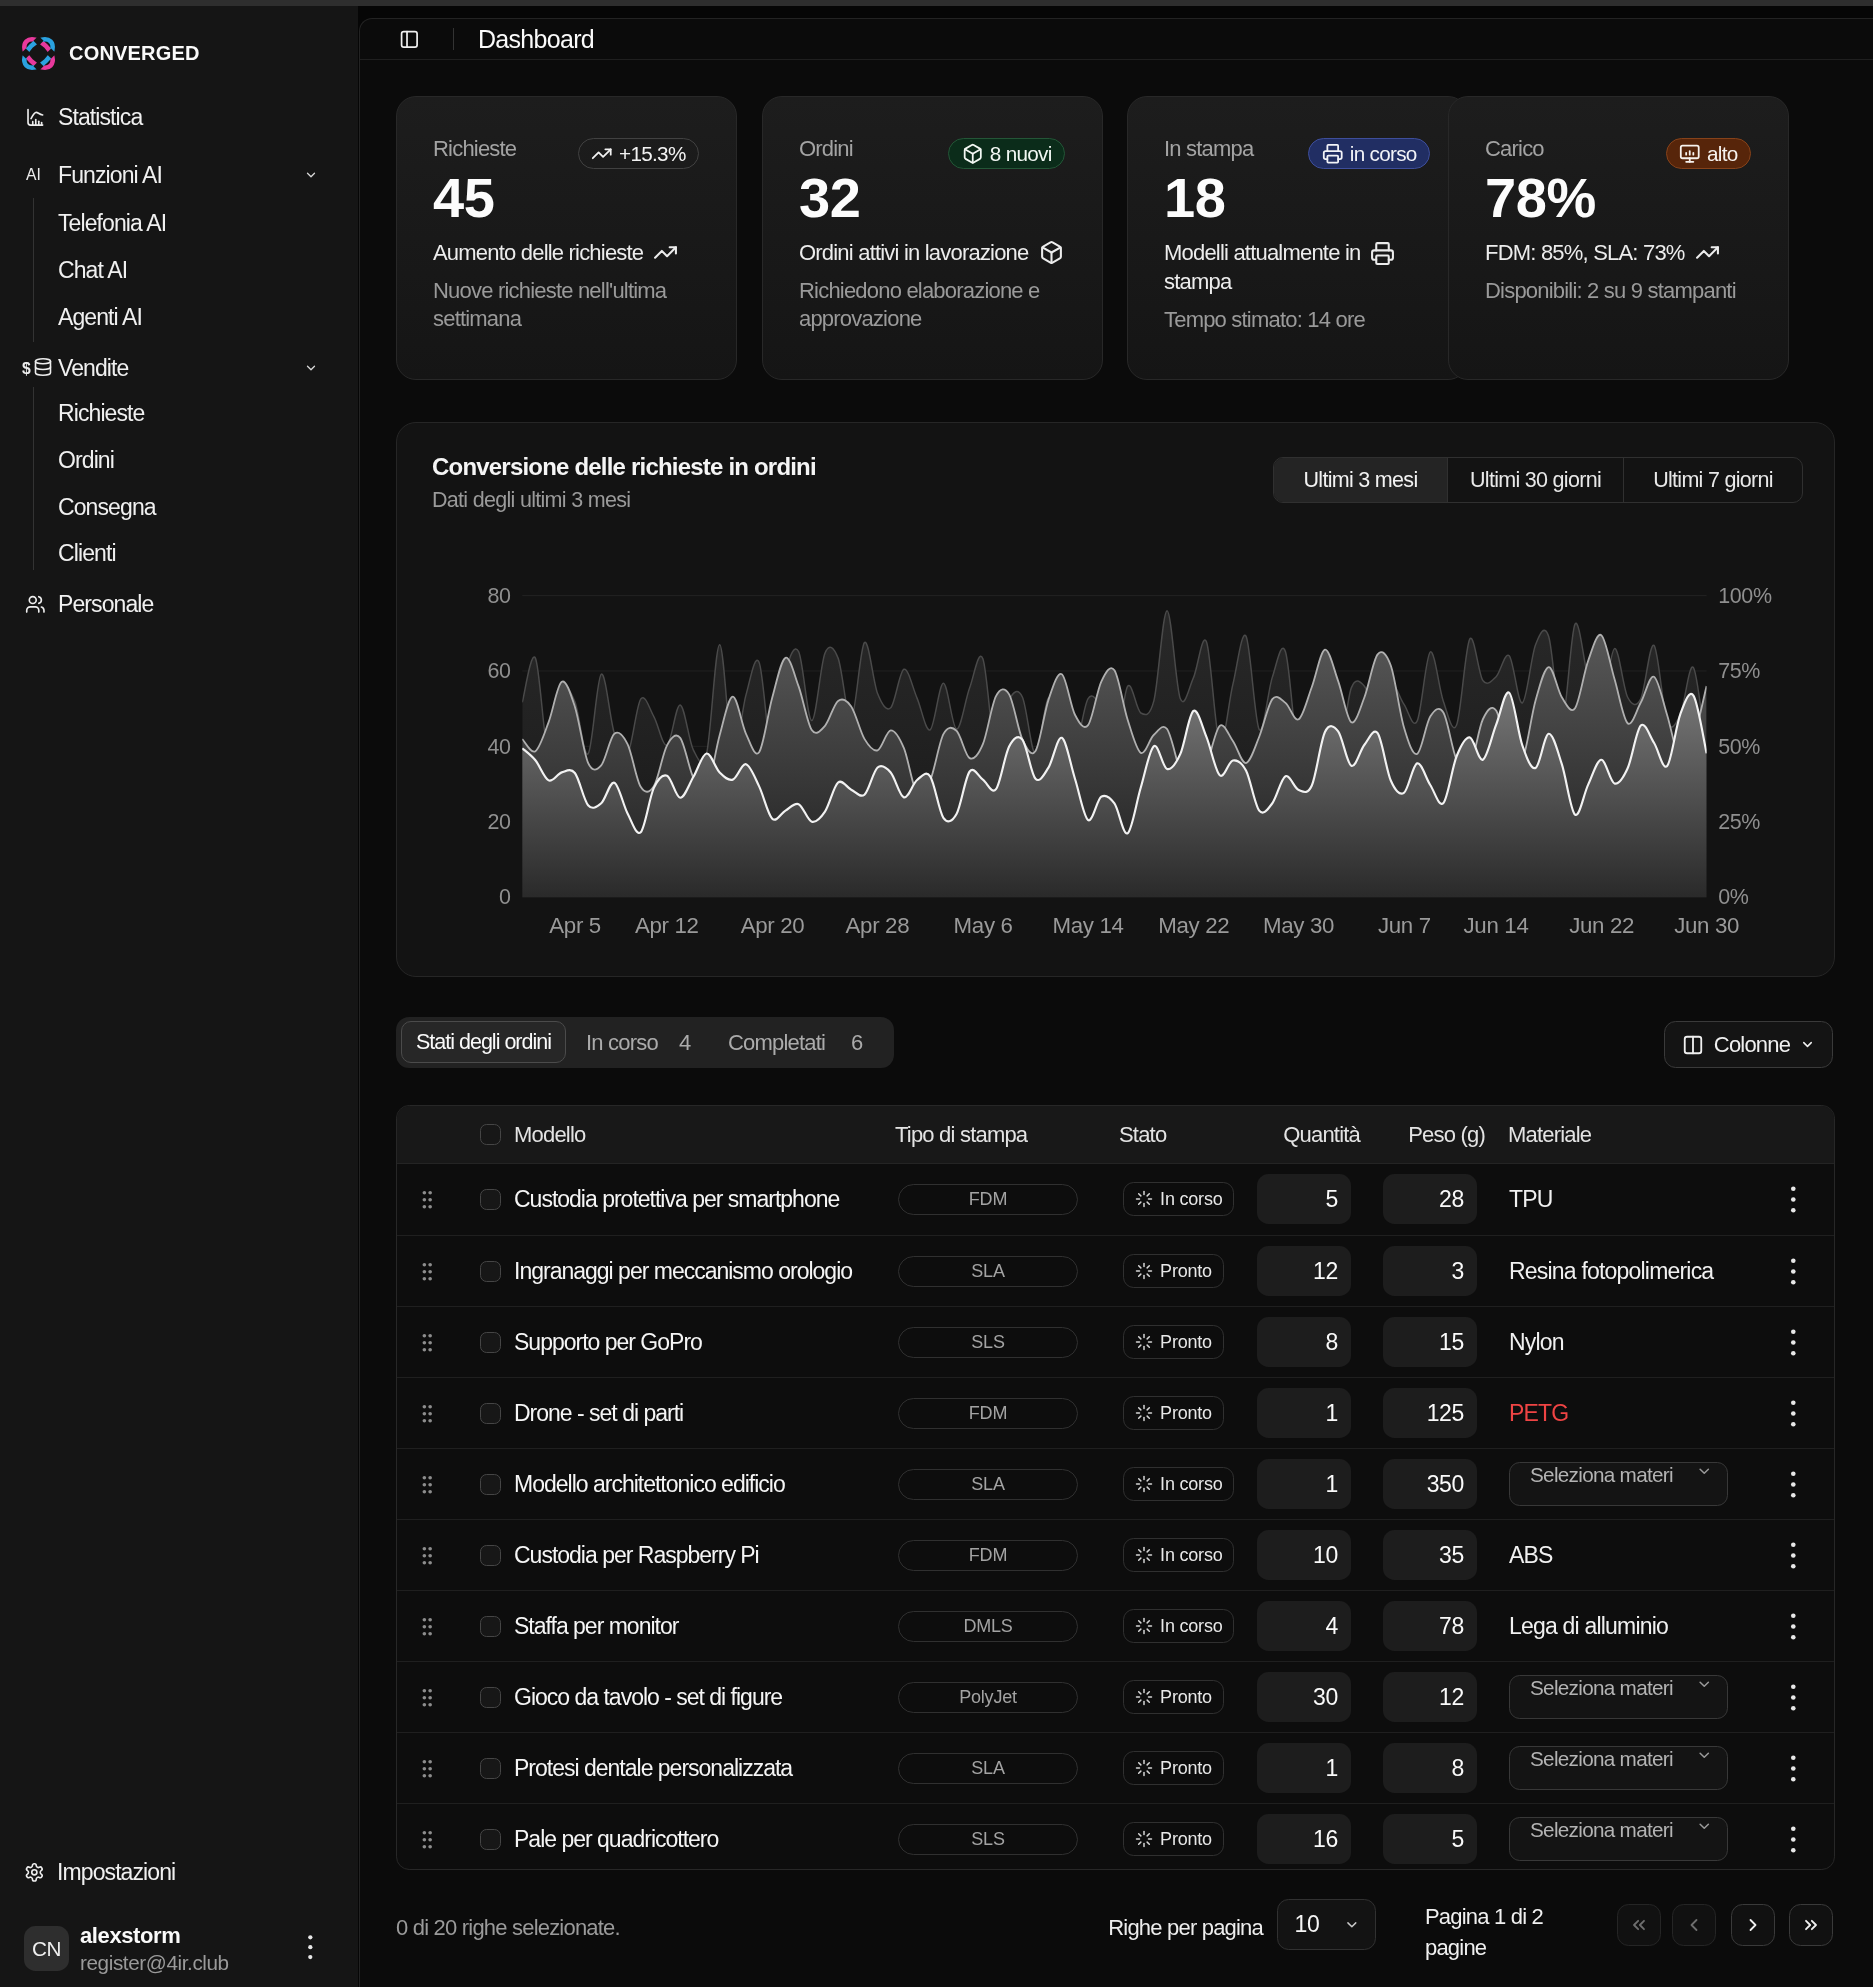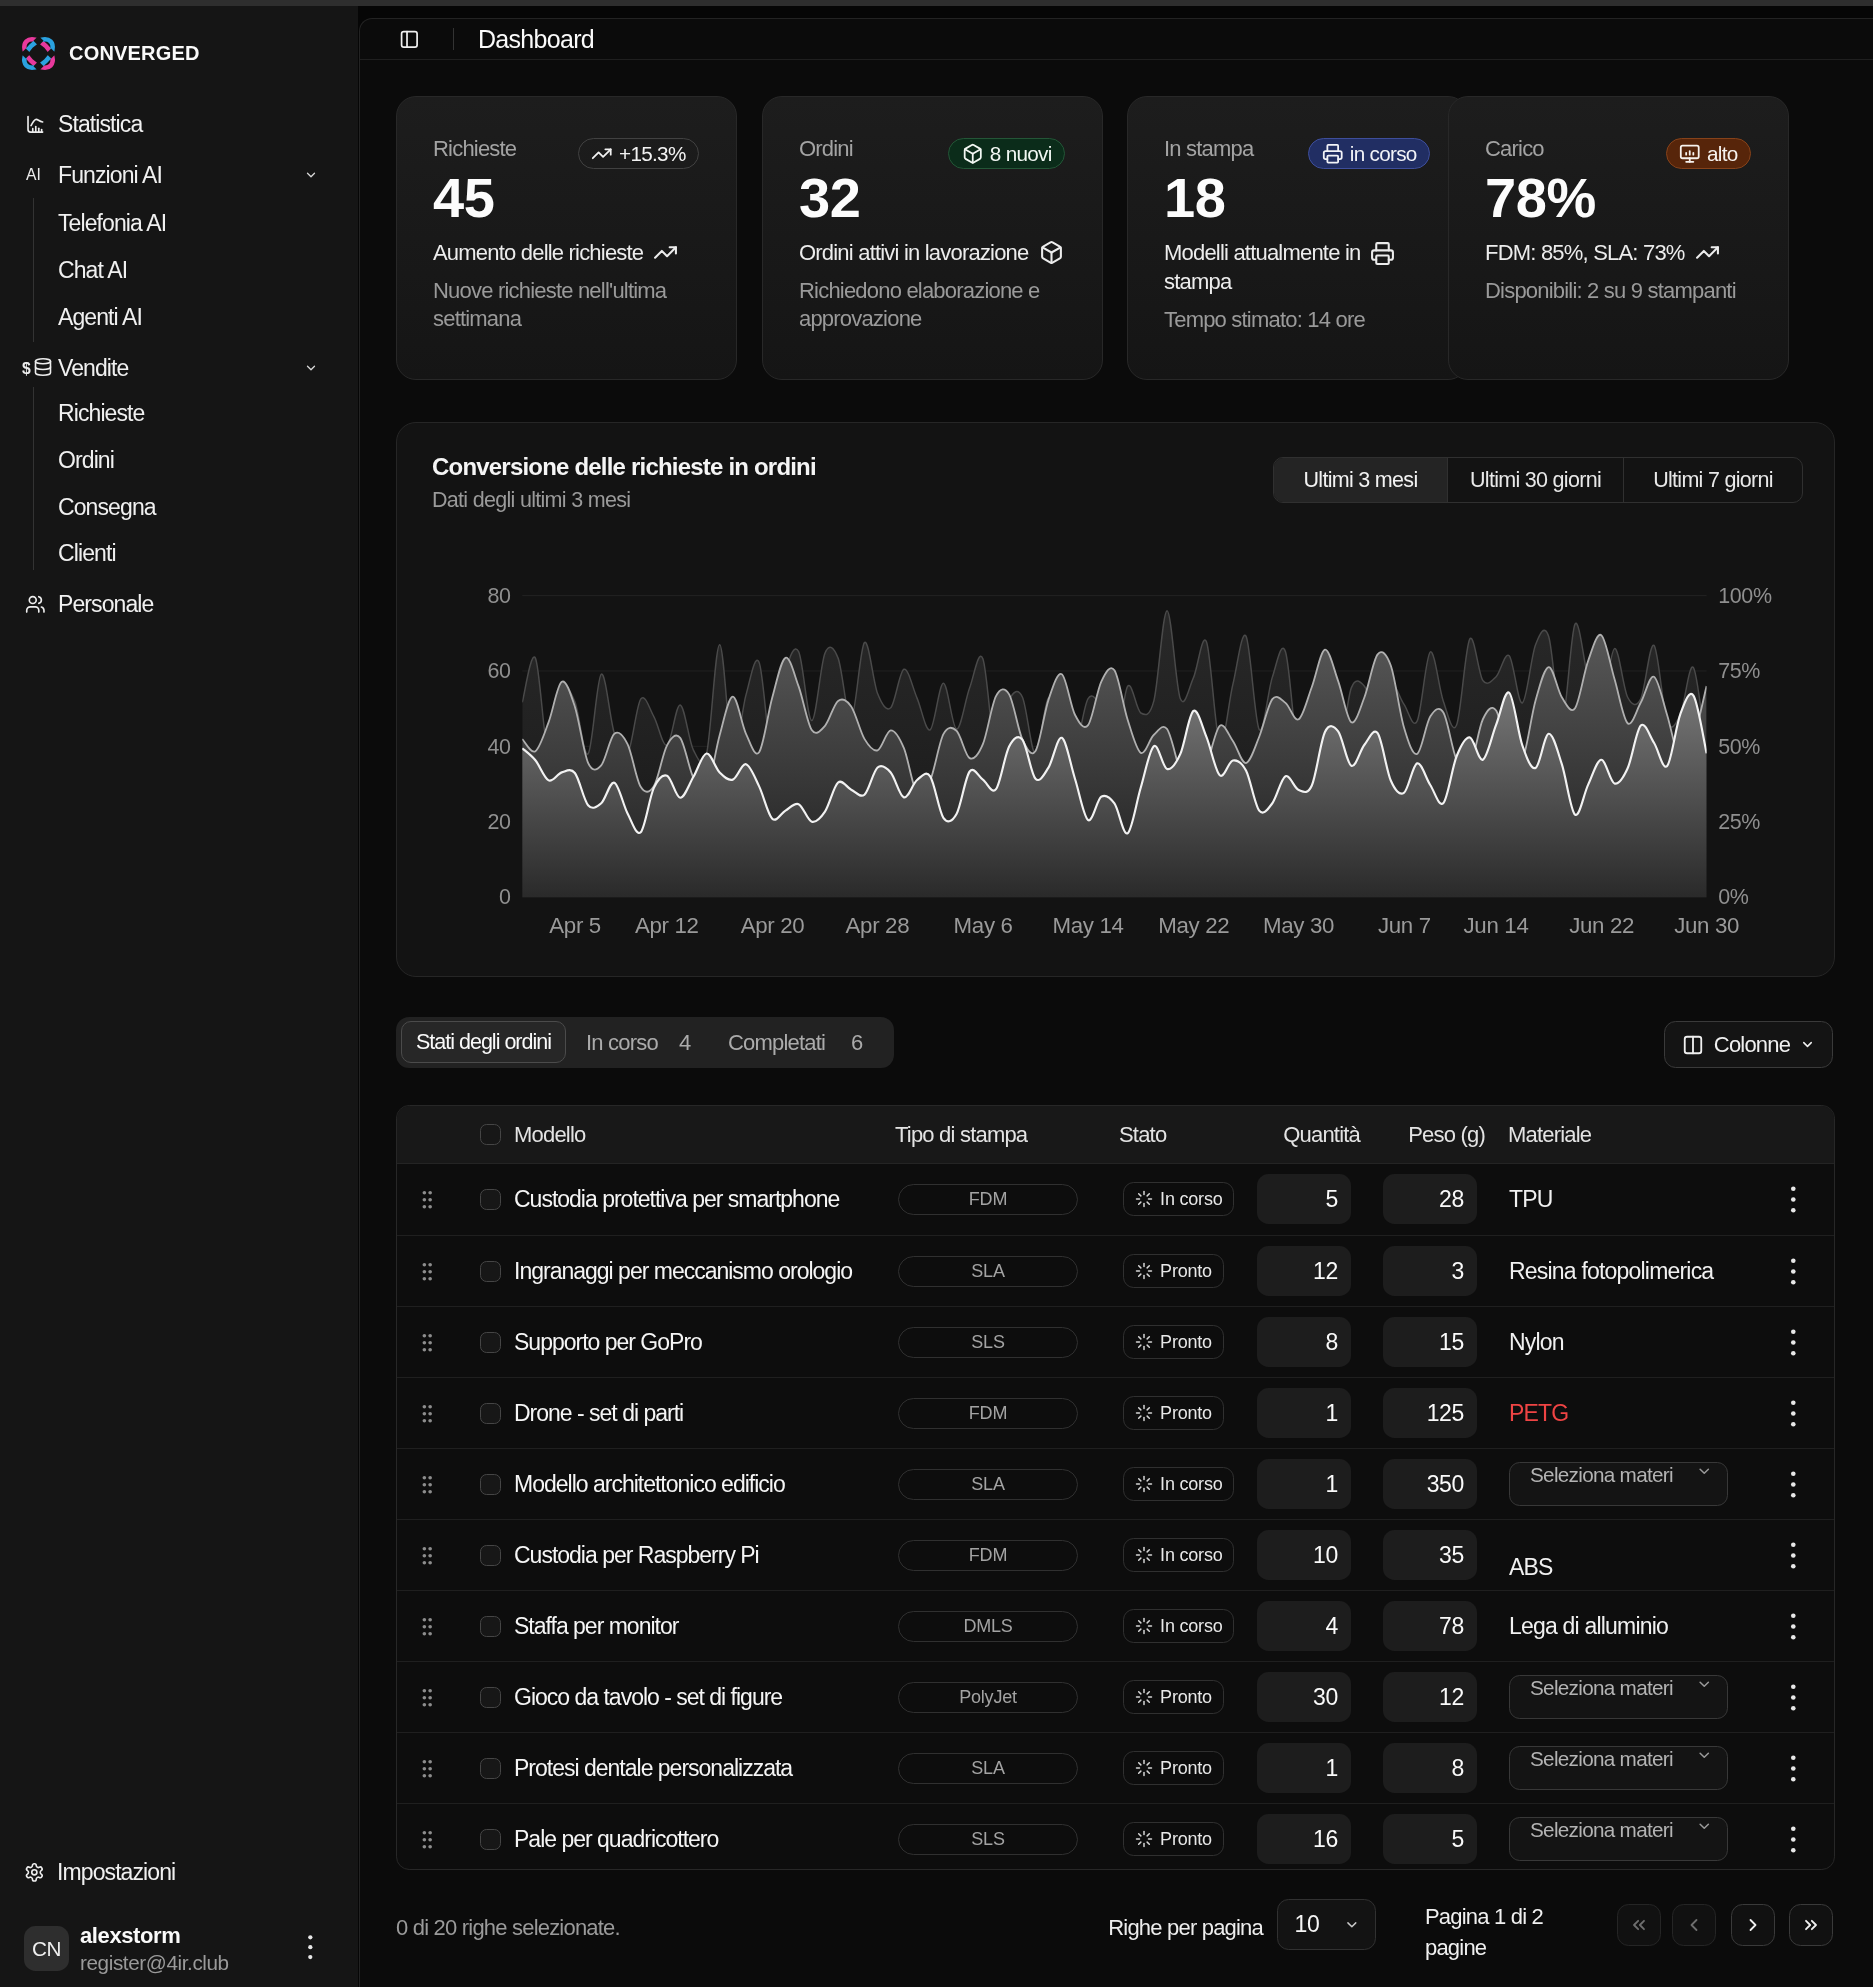--- a/index.html
+++ b/index.html
@@ -53,21 +53,21 @@
       </g>
       <g transform="rotate(-45 24 24)">
         <ellipse cx="24" cy="24" rx="21" ry="13" fill="none" stroke="#2aa2e0" stroke-width="5.6"></ellipse>
       </g>
       <rect x="19.6" y="4.0" width="8.8" height="8.8" transform="rotate(45 24 8.4)" fill="#151515"></rect>
       <rect x="35.2" y="19.6" width="8.8" height="8.8" transform="rotate(45 39.6 24)" fill="#151515"></rect>
       <rect x="19.6" y="35.2" width="8.8" height="8.8" transform="rotate(45 24 39.6)" fill="#151515"></rect>
       <rect x="4.0" y="19.6" width="8.8" height="8.8" transform="rotate(45 8.4 24)" fill="#151515"></rect>
     </svg>
   <span style="position:absolute;left:69px;top:42px;font-size:20px;font-weight:700;letter-spacing:0.2px;color:#fafafa">CONVERGED</span>
-  <div style="position:absolute;left:0;top:104px;width:358px;height:40px">
+  <div style="position:absolute;left:0;top:97px;width:358px;height:40px">
       <span style="position:absolute;left:25px;top:10px"><svg width="20.7" height="20.7" viewBox="0 0 24 24" fill="none" stroke="#ededed" stroke-width="1.9" stroke-linecap="round" stroke-linejoin="round" style="">
           <path d="M3.5 3v15a3 3 0 0 0 3 3h14"></path>
           <path d="M7 13.5c2.6-5.2 4.1-7.3 6.1-7.3s3.4 2.6 7.4 3.1"></path>
           <path d="M9 20.5v-3.5"></path>
           <path d="M12.5 20.5v-6"></path>
           <path d="M16 20.5v-4"></path>
           <path d="M19.3 20.5v-2.5"></path>
         </svg></span>
       <span style="position:absolute;left:58px;top:0;line-height:40px;font-size:23px;letter-spacing:-0.9px;color:#f0f0f0">Statistica</span>
     </div>
@@ -522,21 +522,21 @@
             <path d="m16.2 16.2 2.9 2.9"></path>
             <path d="M12 18v4"></path>
             <path d="m4.9 19.1 2.9-2.9"></path>
             <path d="M2 12h4"></path>
             <path d="m4.9 4.9 2.9 2.9"></path>
           </svg>
           <span>In corso</span>
         </span>
         <span class="chip" style="left:860px">10</span>
         <span class="chip" style="left:986px">35</span>
-        <span style="position:absolute;left:1112px;top:12px;line-height:70px;font-size:23px;letter-spacing:-0.8px;color:#f0f0f0">ABS</span>
+        <span style="position:absolute;left:1112px;top:0;line-height:70px;font-size:23px;letter-spacing:-0.8px;color:#f0f0f0">ABS</span>
         <span style="position:absolute;left:1393px;top:19px"><svg width="6.6" height="33" viewBox="0 0 8 40" fill="#e8e8e8">
             <circle cx="4" cy="7" r="2.8"></circle>
             <circle cx="4" cy="20" r="2.8"></circle>
             <circle cx="4" cy="33" r="2.8"></circle>
           </svg></span>
       </div>
 <div style="position:relative;height:71px;border-top:0.8px solid #1f1f1f;box-sizing:border-box">
         <span style="position:absolute;left:22px;top:25px"><svg width="16.5" height="21.5" viewBox="0 0 20 26" fill="#8d8d8d">
             <circle cx="6.5" cy="4.5" r="2.2"></circle>
             <circle cx="6.5" cy="13" r="2.2"></circle>

